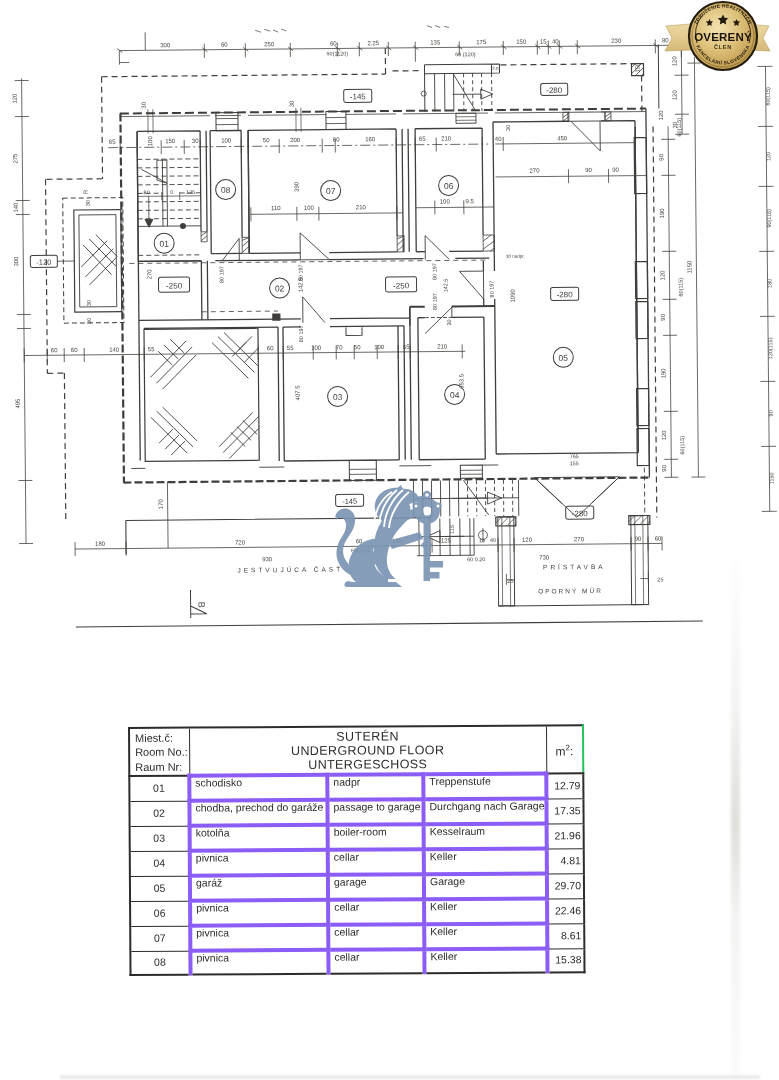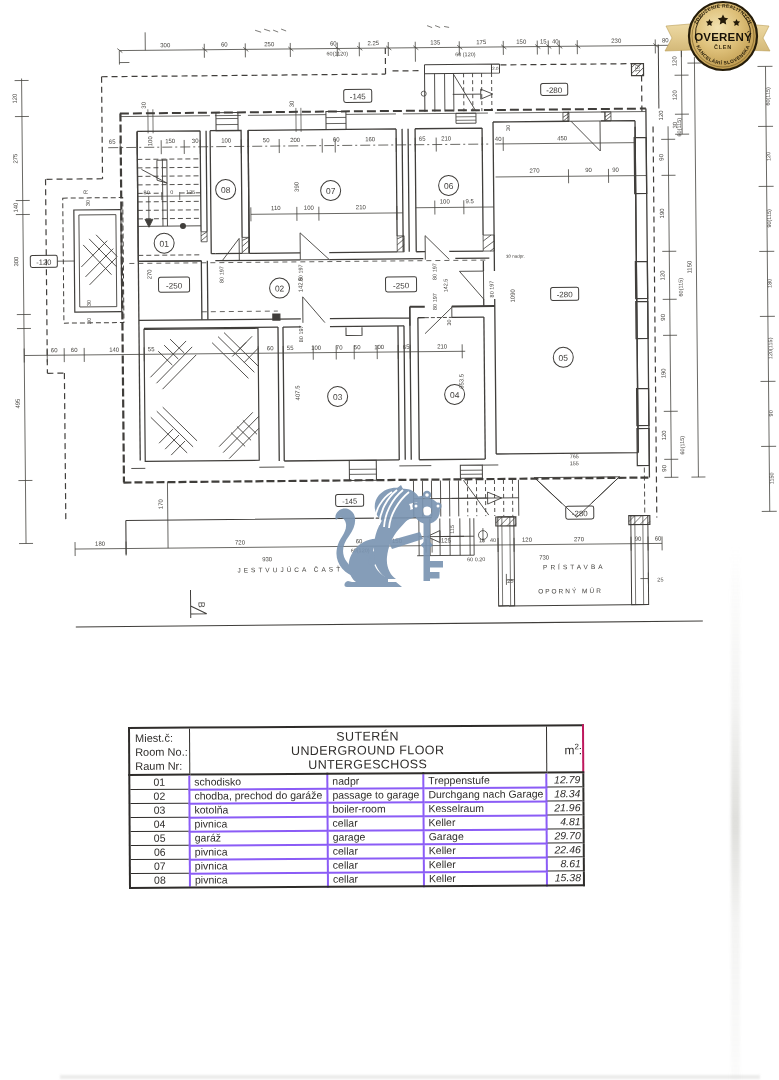--- a/index.html
+++ b/index.html
@@ -4,22 +4,22 @@
 <style>
   html,body{margin:0;padding:0;}
   body{width:779px;height:1080px;background:#ffffff;overflow:hidden;position:relative;
        font-family:"Liberation Sans", sans-serif;}
   #plan{position:absolute;left:0;top:0;transform:rotate(-0.55deg);transform-origin:390px 330px;}
   .tbl{position:absolute;left:128px;top:727px;width:454px;height:158px;transform:rotate(-0.35deg);transform-origin:0 0;}
   .tbl td{overflow:hidden;}
   .hd{border-top:2px solid #2e2c2a;border-bottom:2.5px solid #2e2c2a;border-left:1px solid #2e2c2a;
       font-size:11px;line-height:14.3px;padding:1px 0 0 0;height:44px;vertical-align:middle;}
   .c0{border:1px solid #2e2c2a;border-left:2px solid #2e2c2a;text-align:center;}
-  .c1{border:2px solid #8b5cf6;padding:0 0 0 4px;white-space:nowrap;}
-  .c4{border:1px solid #2e2c2a;border-right:2px solid #2e2c2a;text-align:right;padding:0 2px 0 0;font-style:italic;}
+  .c1{border:4px solid #8b5cf6;padding:0 0 10px 4px;white-space:nowrap;}
+  .c4{border:1px solid #2e2c2a;border-right:2px solid #2e2c2a;text-align:right;padding:0 2px 0 0;}
   .c0,.c1,.c4{font-size:10.5px;line-height:11px;height:10px;}
   .tbl tr:last-child td{border-bottom:2px solid #2e2c2a;}
 </style>
 </head>
 <body>
 
 <svg id="plan" width="779" height="700" viewBox="0 0 779 700">
 <g fill="none" stroke="#403e3b" stroke-width="1.2">
 
 <path d="M104 74 H388 M388 74 V48 M395 71 H425 M503 66 H643" stroke-dasharray="6 4"></path>
@@ -626,37 +626,37 @@
         <col style="width:138px">
         <col style="width:96px">
         <col style="width:123px">
         <col style="width:37px">
       </colgroup>
 
 <tbody>
         <tr>
   <td class="hd" style="border-left:2px solid #2e2c2a;padding-left:5px;">Miest.č:<br>Room No.:<br>Raum Nr:</td>
   <td class="hd" colspan="3" style="text-align:center;font-size:12.5px;letter-spacing:0.4px;">SUTERÉN<br>UNDERGROUND FLOOR<br>UNTERGESCHOSS</td>
-  <td class="hd" style="border-right:2px solid #be185d;text-align:right;font-size:12px;">m<sup style="font-size:8px">2</sup>:</td>
+  <td class="hd" style="border-right:2px solid #22c55e;text-align:center;font-size:12px;">m<sup style="font-size:8px">2</sup>:</td>
 </tr>
 
 <tr>
           <td class="c0">01</td>
           <td class="c1">schodisko</td>
           <td class="c1">nadpr</td>
           <td class="c1">Treppenstufe</td>
           <td class="c4">12.79</td>
         </tr>
 
 <tr>
           <td class="c0">02</td>
           <td class="c1">chodba, prechod do garáže</td>
           <td class="c1">passage to garage</td>
           <td class="c1">Durchgang nach Garage</td>
-          <td class="c4">18.34</td>
+          <td class="c4">17.35</td>
         </tr>
 
 <tr>
           <td class="c0">03</td>
           <td class="c1">kotolňa</td>
           <td class="c1">boiler-room</td>
           <td class="c1">Kesselraum</td>
           <td class="c4">21.96</td>
         </tr>
 

